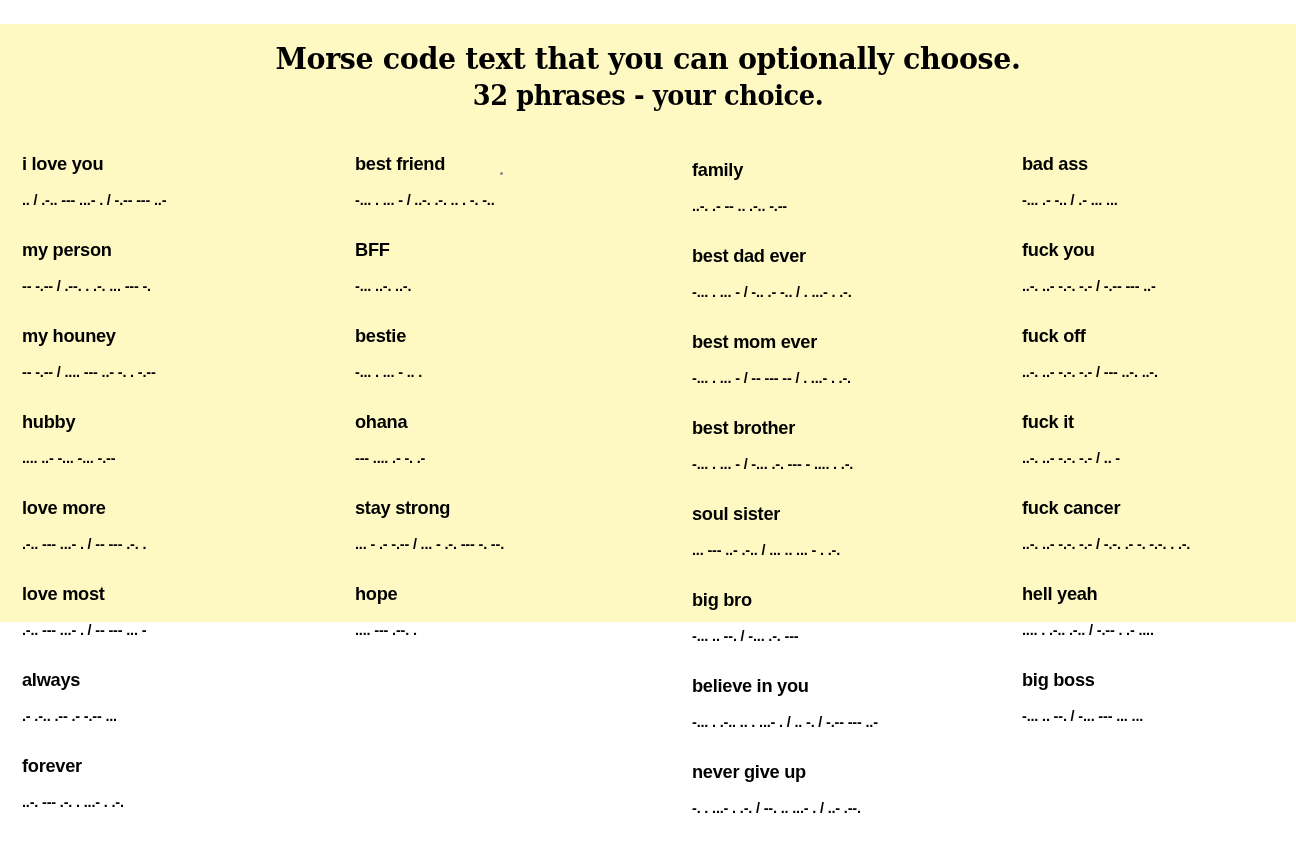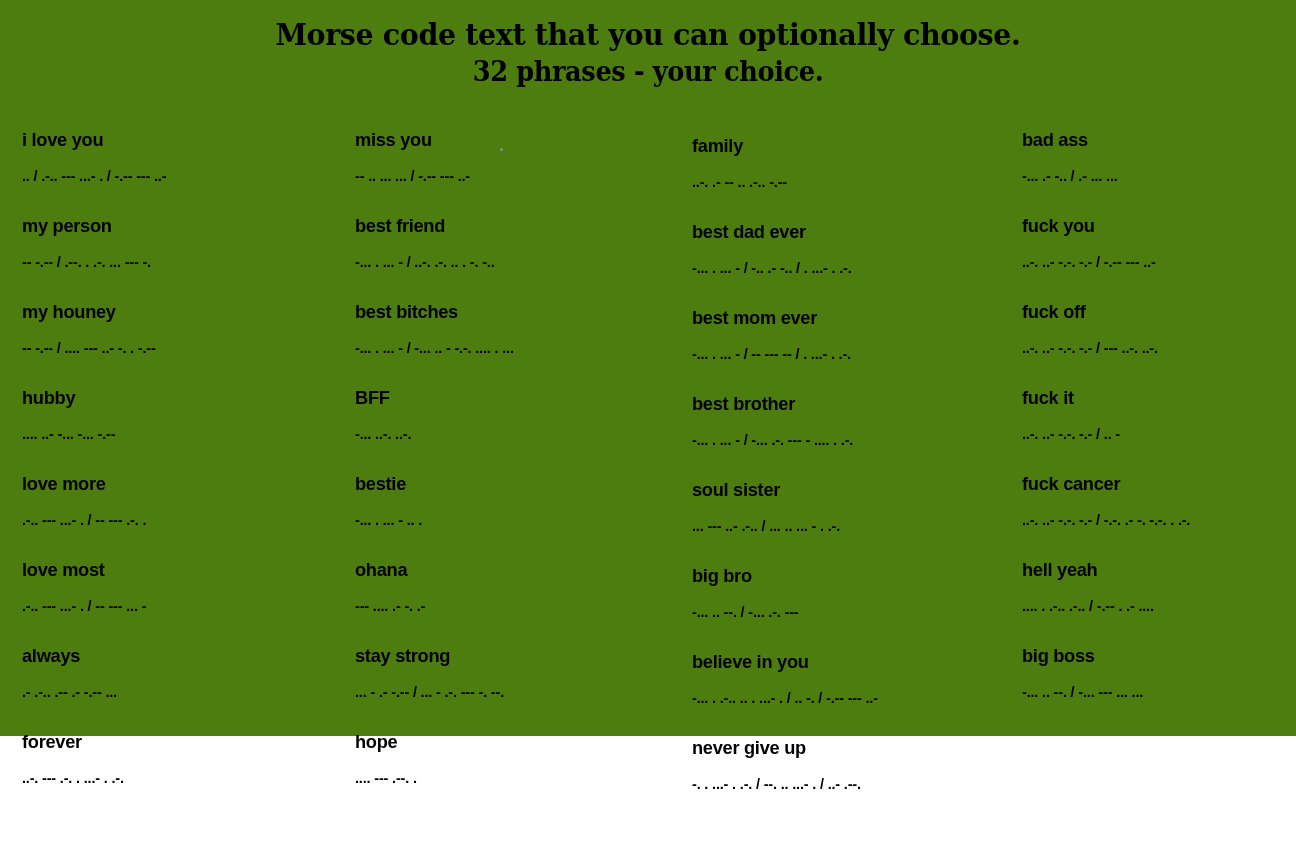--- a/index.html
+++ b/index.html
@@ -12,22 +12,23 @@
     height: 842px;
     overflow: hidden;
     font-family: "Liberation Sans", sans-serif;
     color: #000000;
     position: relative;
   }
 
   #page {
     position: relative;
     width: 1296px;
-    height: 736px;
-    background: #4d7c0f;
+    height: 598px;
+    background: #fef9c3;
+    margin-top: 24px;
   }
 
   
   .title-block {
     position: absolute;
     left: 0;
     top: 16px;
     width: 1296px;
     text-align: center;
   }
@@ -148,32 +149,24 @@
         <div class="morse">.- .-.. .-- .- -.-- ...</div>
       </div>
       <div class="entry">
         <div class="phrase">forever</div>
         <div class="morse">..-. --- .-. . ...- . .-.</div>
       </div>
     </div>
 
     <div class="column col-1">
       <div class="entry">
-        <div class="phrase">miss you</div>
-        <div class="morse">-- .. ... ... / -.-- --- ..-</div>
-      </div>
-      <div class="entry">
         <div class="phrase">best friend</div>
         <div class="morse">-... . ... - / ..-. .-. .. . -. -..</div>
       </div>
       <div class="entry">
-        <div class="phrase">best bitches</div>
-        <div class="morse">-... . ... - / -... .. - -.-. .... . ...</div>
-      </div>
-      <div class="entry">
         <div class="phrase">BFF</div>
         <div class="morse">-... ..-. ..-.</div>
       </div>
       <div class="entry">
         <div class="phrase">bestie</div>
         <div class="morse">-... . ... - .. .</div>
       </div>
       <div class="entry">
         <div class="phrase">ohana</div>
         <div class="morse">--- .... .- -. .-</div>

